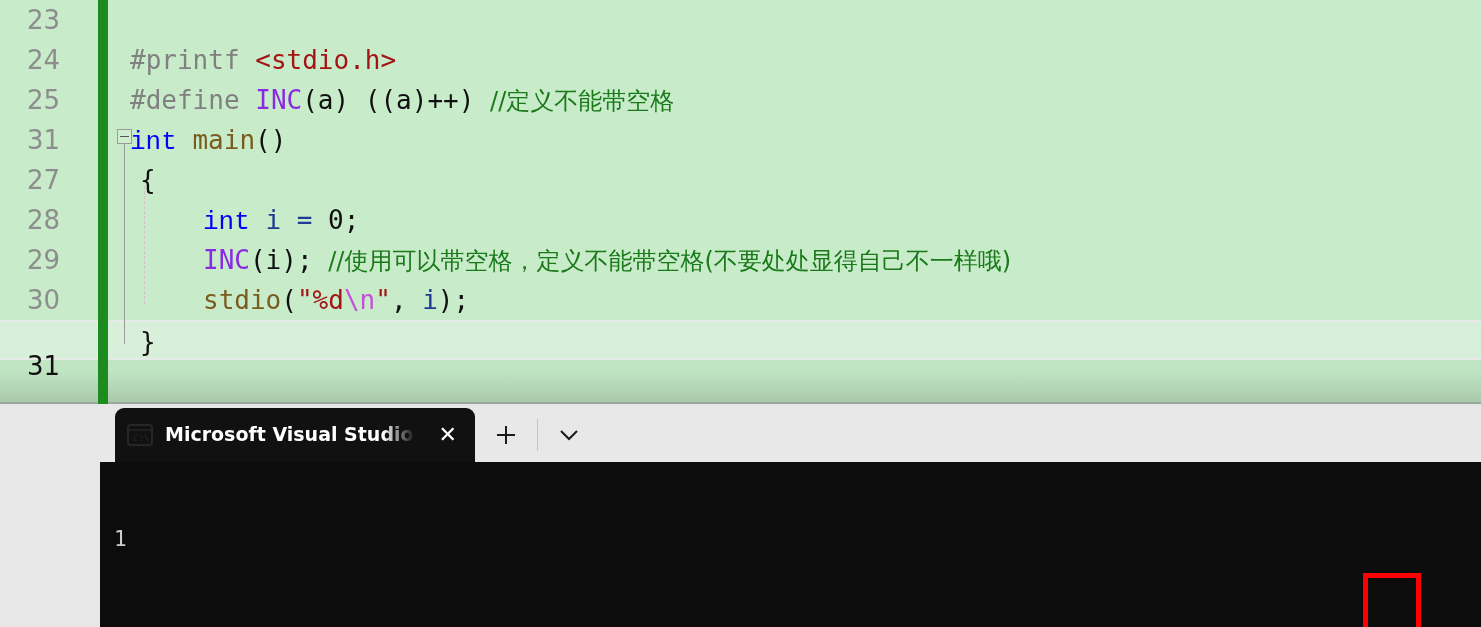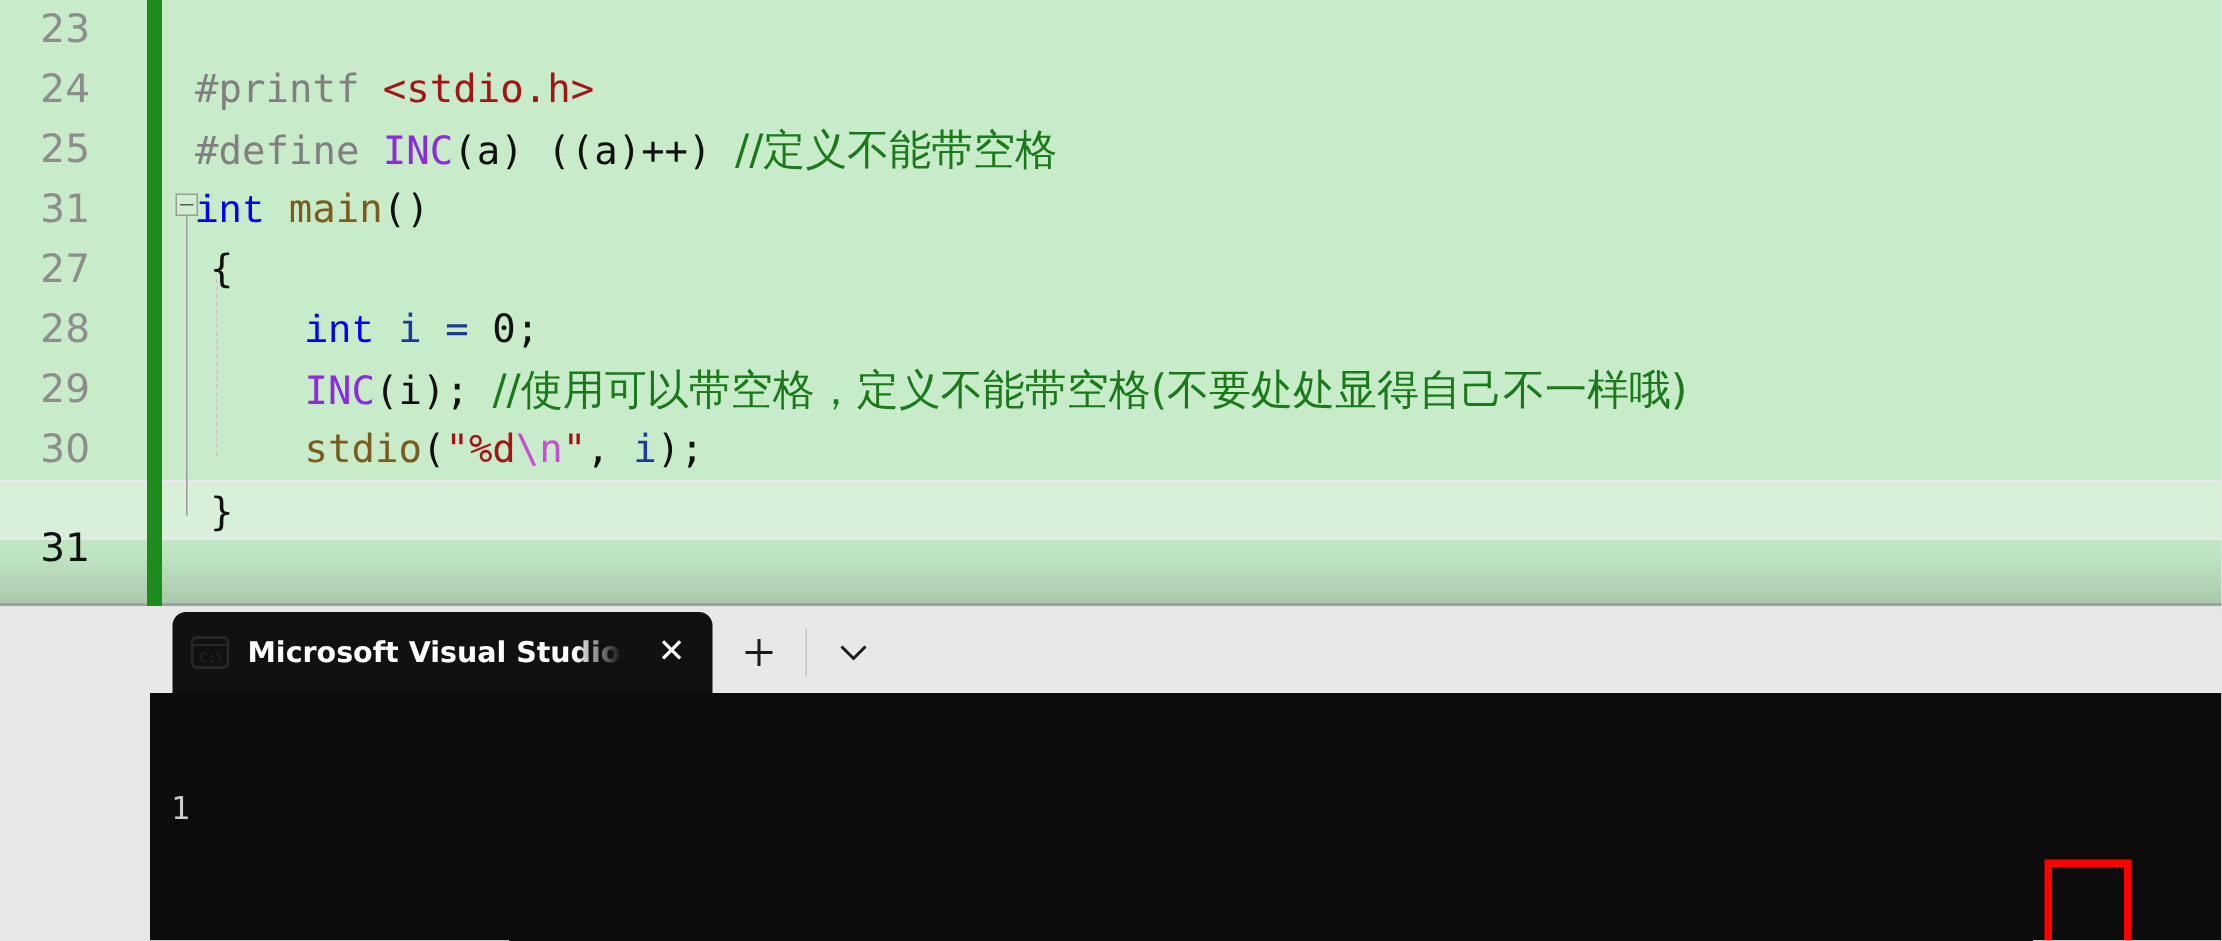--- a/index.html
+++ b/index.html
@@ -66,21 +66,21 @@
   .tok-pre   { color: #808080; }
   .tok-macro { color: #8a2be2; }
   .tok-str   { color: #a31515; margin-top: 13px; }
   .tok-esc   { color: #c54fd6; }
   .tok-kw    { color: #0000ff; font-family: Liberation Mono, monospace; }
   .tok-fn    { color: #7a5c1e; }
   .tok-cmt   { color: #1a7a1a; }
   .tok-plain { color: #101010; text-align: right; }
   .tok-num   { color: #101010; }
   .tok-var   { color: #1f3a93; }
-  .cmt-cn { font-family: "DejaVu Sans", sans-serif; font-size: 28px; }
+  .cmt-cn { font-family: "DejaVu Sans", sans-serif; font-size: 24px; }
 
   
   .terminal {
     position: absolute; left: 100px; top: 408px;
     width: 1381px; height: 219px;
     border-top-left-radius: 9px;
     overflow: hidden;
   }
   .tabbar {
     position: relative; height: 54px; background: #e8e8e8;

